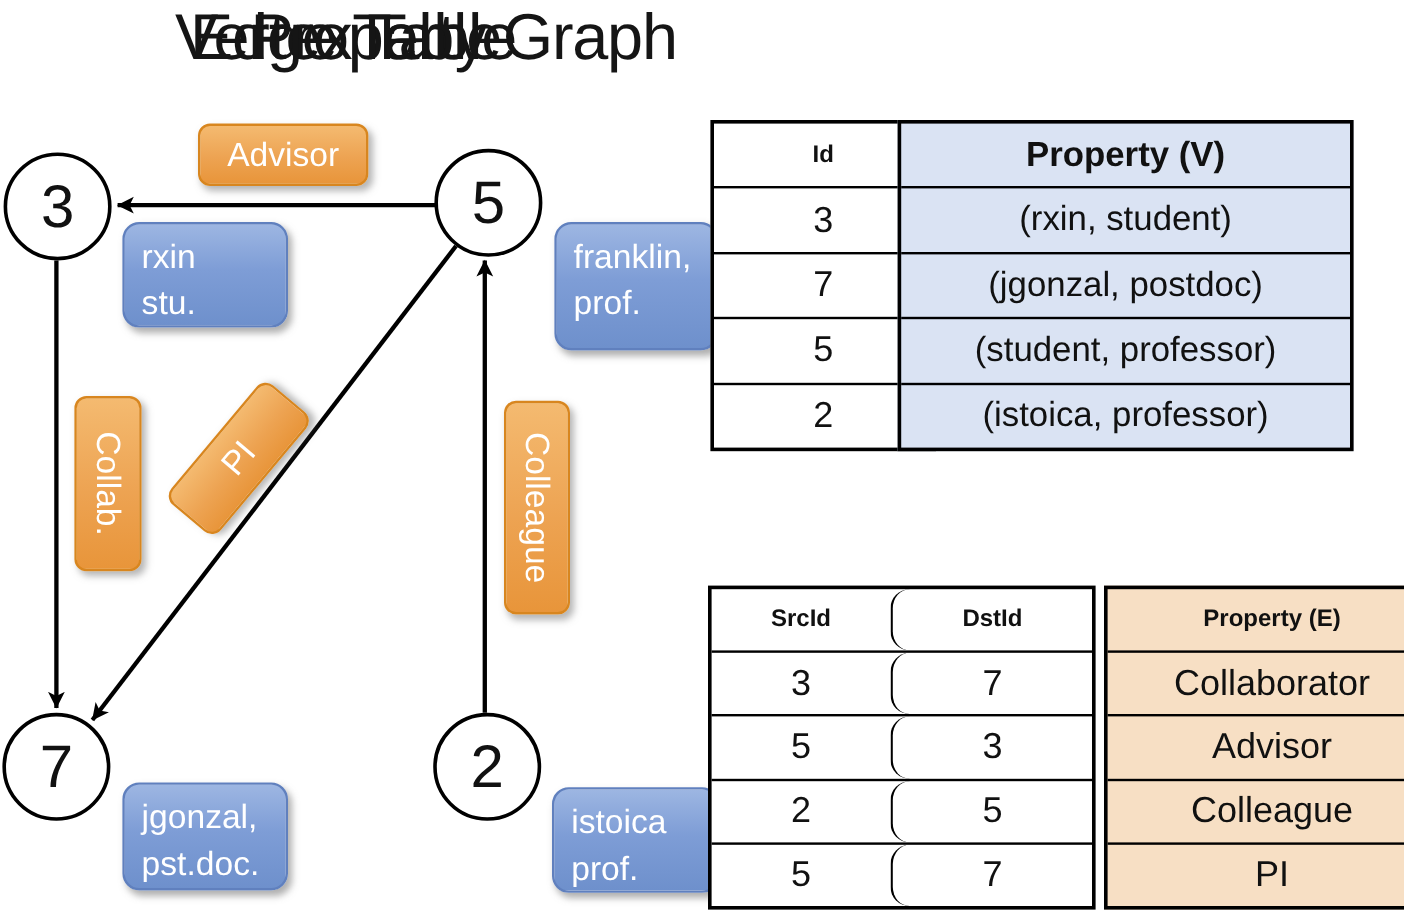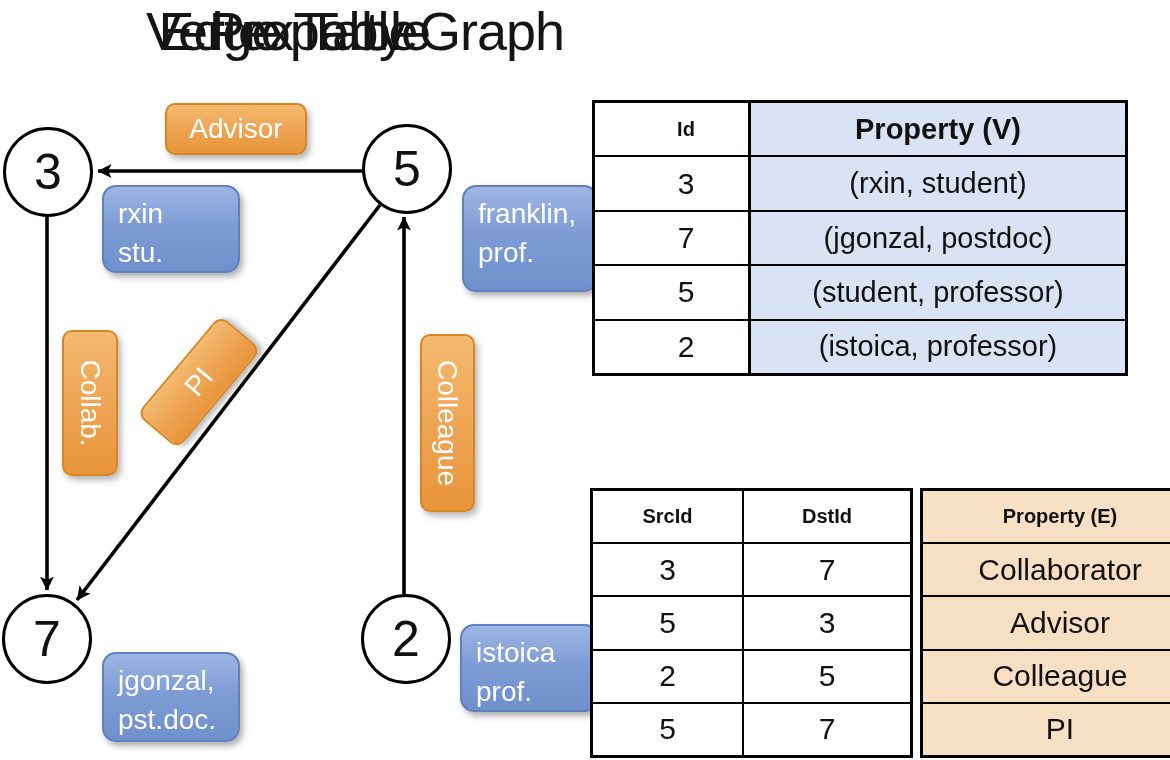--- a/index.html
+++ b/index.html
@@ -41,21 +41,21 @@
     line-height:1.38; padding:8px 6px 0 14px;
     border-radius:14px; border:2px solid #6080BE;
     background:linear-gradient(180deg,#9DB6E2 0%, #7E9DD6 45%, #6E90CC 100%);
     box-shadow:3px 4px 6px rgba(110,110,110,.55);
     margin-left:40px;
   }
   .vlabel span { display:block; white-space:nowrap; }
   #vl-rxin     { left:62px;  top:185px; width:138px; height:88px; }
   #vl-franklin { left:422px; top:185px; width:136px; height:107px; }
   #vl-jgonzal  { left:62px;  top:652px; width:138px; height:90px; }
-  #vl-istoica  { left:420px; top:624px; width:139px; height:88px; }
+  #vl-istoica  { left:420px; top:656px; width:139px; height:88px; }
 
   
   .elabel {
     position:absolute; color:#fff; font-size:28px; font-weight:300;
     display:flex; align-items:center; justify-content:center;
     border-radius:10px; border:2px solid #D8861F;
     background:linear-gradient(180deg,#F4BA70 0%, #EDA352 55%, #E8953A 100%);
     box-shadow:3px 4px 6px rgba(110,110,110,.5);
   }
   #el-advisor   { left:165px; top:103px; width:142px; height:52px; }
@@ -69,21 +69,21 @@
     position:absolute; border:3px solid #000; background:#fff;
     display:flex; flex-direction:column;
   }
   .trow {
     flex:1; display:flex; align-items:center; justify-content:center;
     font-size:30px; font-weight:300; border-top:2px solid #000; white-space:nowrap;
   }
   .trow:first-child { border-top:none; }
   .thead { font-weight:700; font-size:20px; }
   .cell { flex:1; height:100%; display:flex; align-items:center; justify-content:center; }
-  .cell + .cell { border-left:2px solid #000; }
+  .cell + .cell { border-left:2px solid #000;border-radius:16px; }
   .cell.src { flex:0 0 149px; }
 
   #vt-id   { left:592px; top:100px; width:188px; height:276px; }
   #vt-prop { left:748px; top:100px; width:380px; height:276px; background:#DAE3F3; }
   #vt-prop .trow { font-size:29px; }
 
   #et-ids  { left:590px; top:488px; width:323px; height:270px; }
   #et-prop { left:920px; top:488px; width:280px; height:270px; background:#F7DFC4; }
 </style>
 </head>

